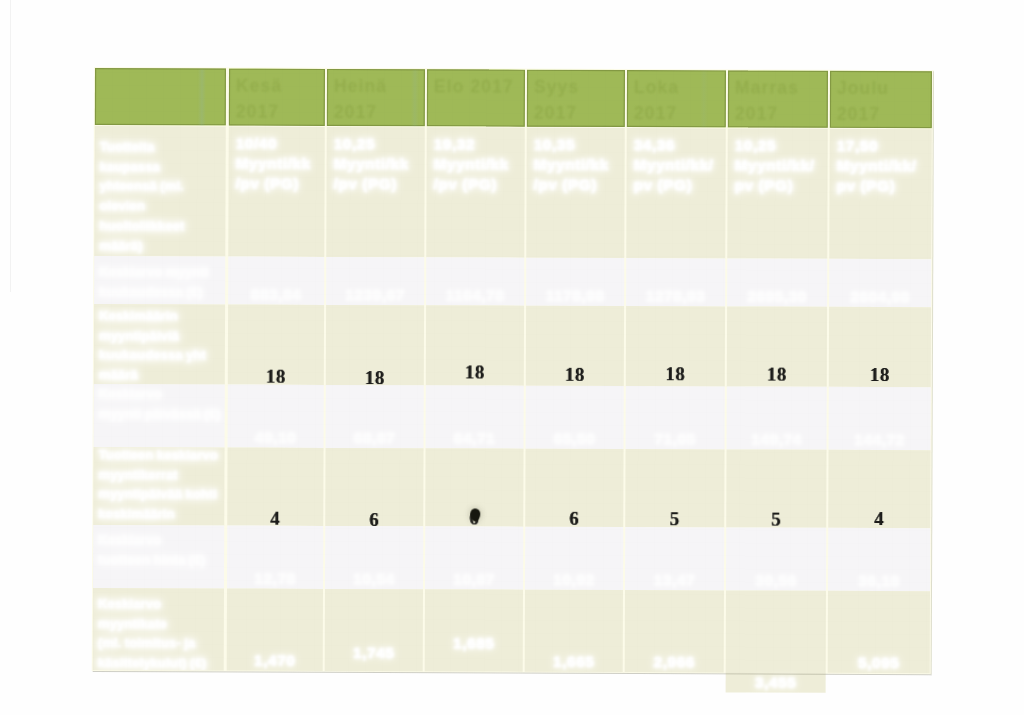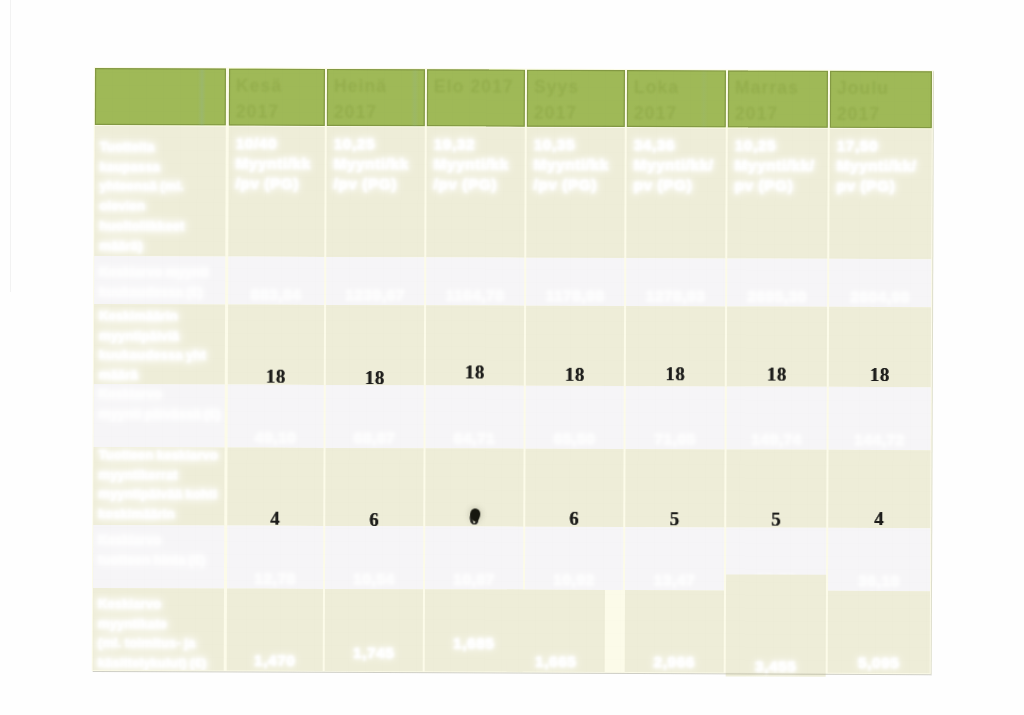--- a/index.html
+++ b/index.html
@@ -278,27 +278,27 @@
         </div>
         <div class="cell cream" style="left: 229px; top: 588px; width: 96px; height: 82px;">
           <div class="num" style="bottom: 1px;">1,470</div>
         </div>
         <div class="cell cream" style="left: 327px; top: 588px; width: 98px; height: 82px;">
           <div class="num" style="bottom: 9px;">1,745</div>
         </div>
         <div class="cell cream" style="left: 427px; top: 588px; width: 98px; height: 82px;">
           <div class="num" style="bottom: 19px;">1,685</div>
         </div>
-        <div class="cell cream" style="left: 509px; top: 588px; width: 98px; height: 82px;">
+        <div class="cell cream" style="left: 527px; top: 588px; width: 98px; height: 82px;">
           <div class="num" style="bottom: 1px;">1,665</div>
         </div>
         <div class="cell cream" style="left: 627px; top: 588px; width: 99px; height: 82px;">
           <div class="num" style="bottom: 1px;">2,966</div>
         </div>
-        <div class="cell cream" style="left: 728px; top: 572px; width: 100px; height: 102px;">
+        <div class="cell cream" style="left: 728px; top: 588px; width: 100px; height: 102px;">
           <div class="num" style="bottom: 1px;">3,455</div>
         </div>
         <div class="cell cream" style="left: 830px; top: 588px; width: 102px; height: 82px;">
           <div class="num" style="bottom: 1px;">5,095</div>
         </div>
       </div>
     <div id="tbledge"></div>
     <div class="foldband" style="left:198px"></div>
     <div class="foldband" style="left:411px;opacity:.7"></div>
     <div class="foldband" style="left:700px;opacity:.40"></div>

